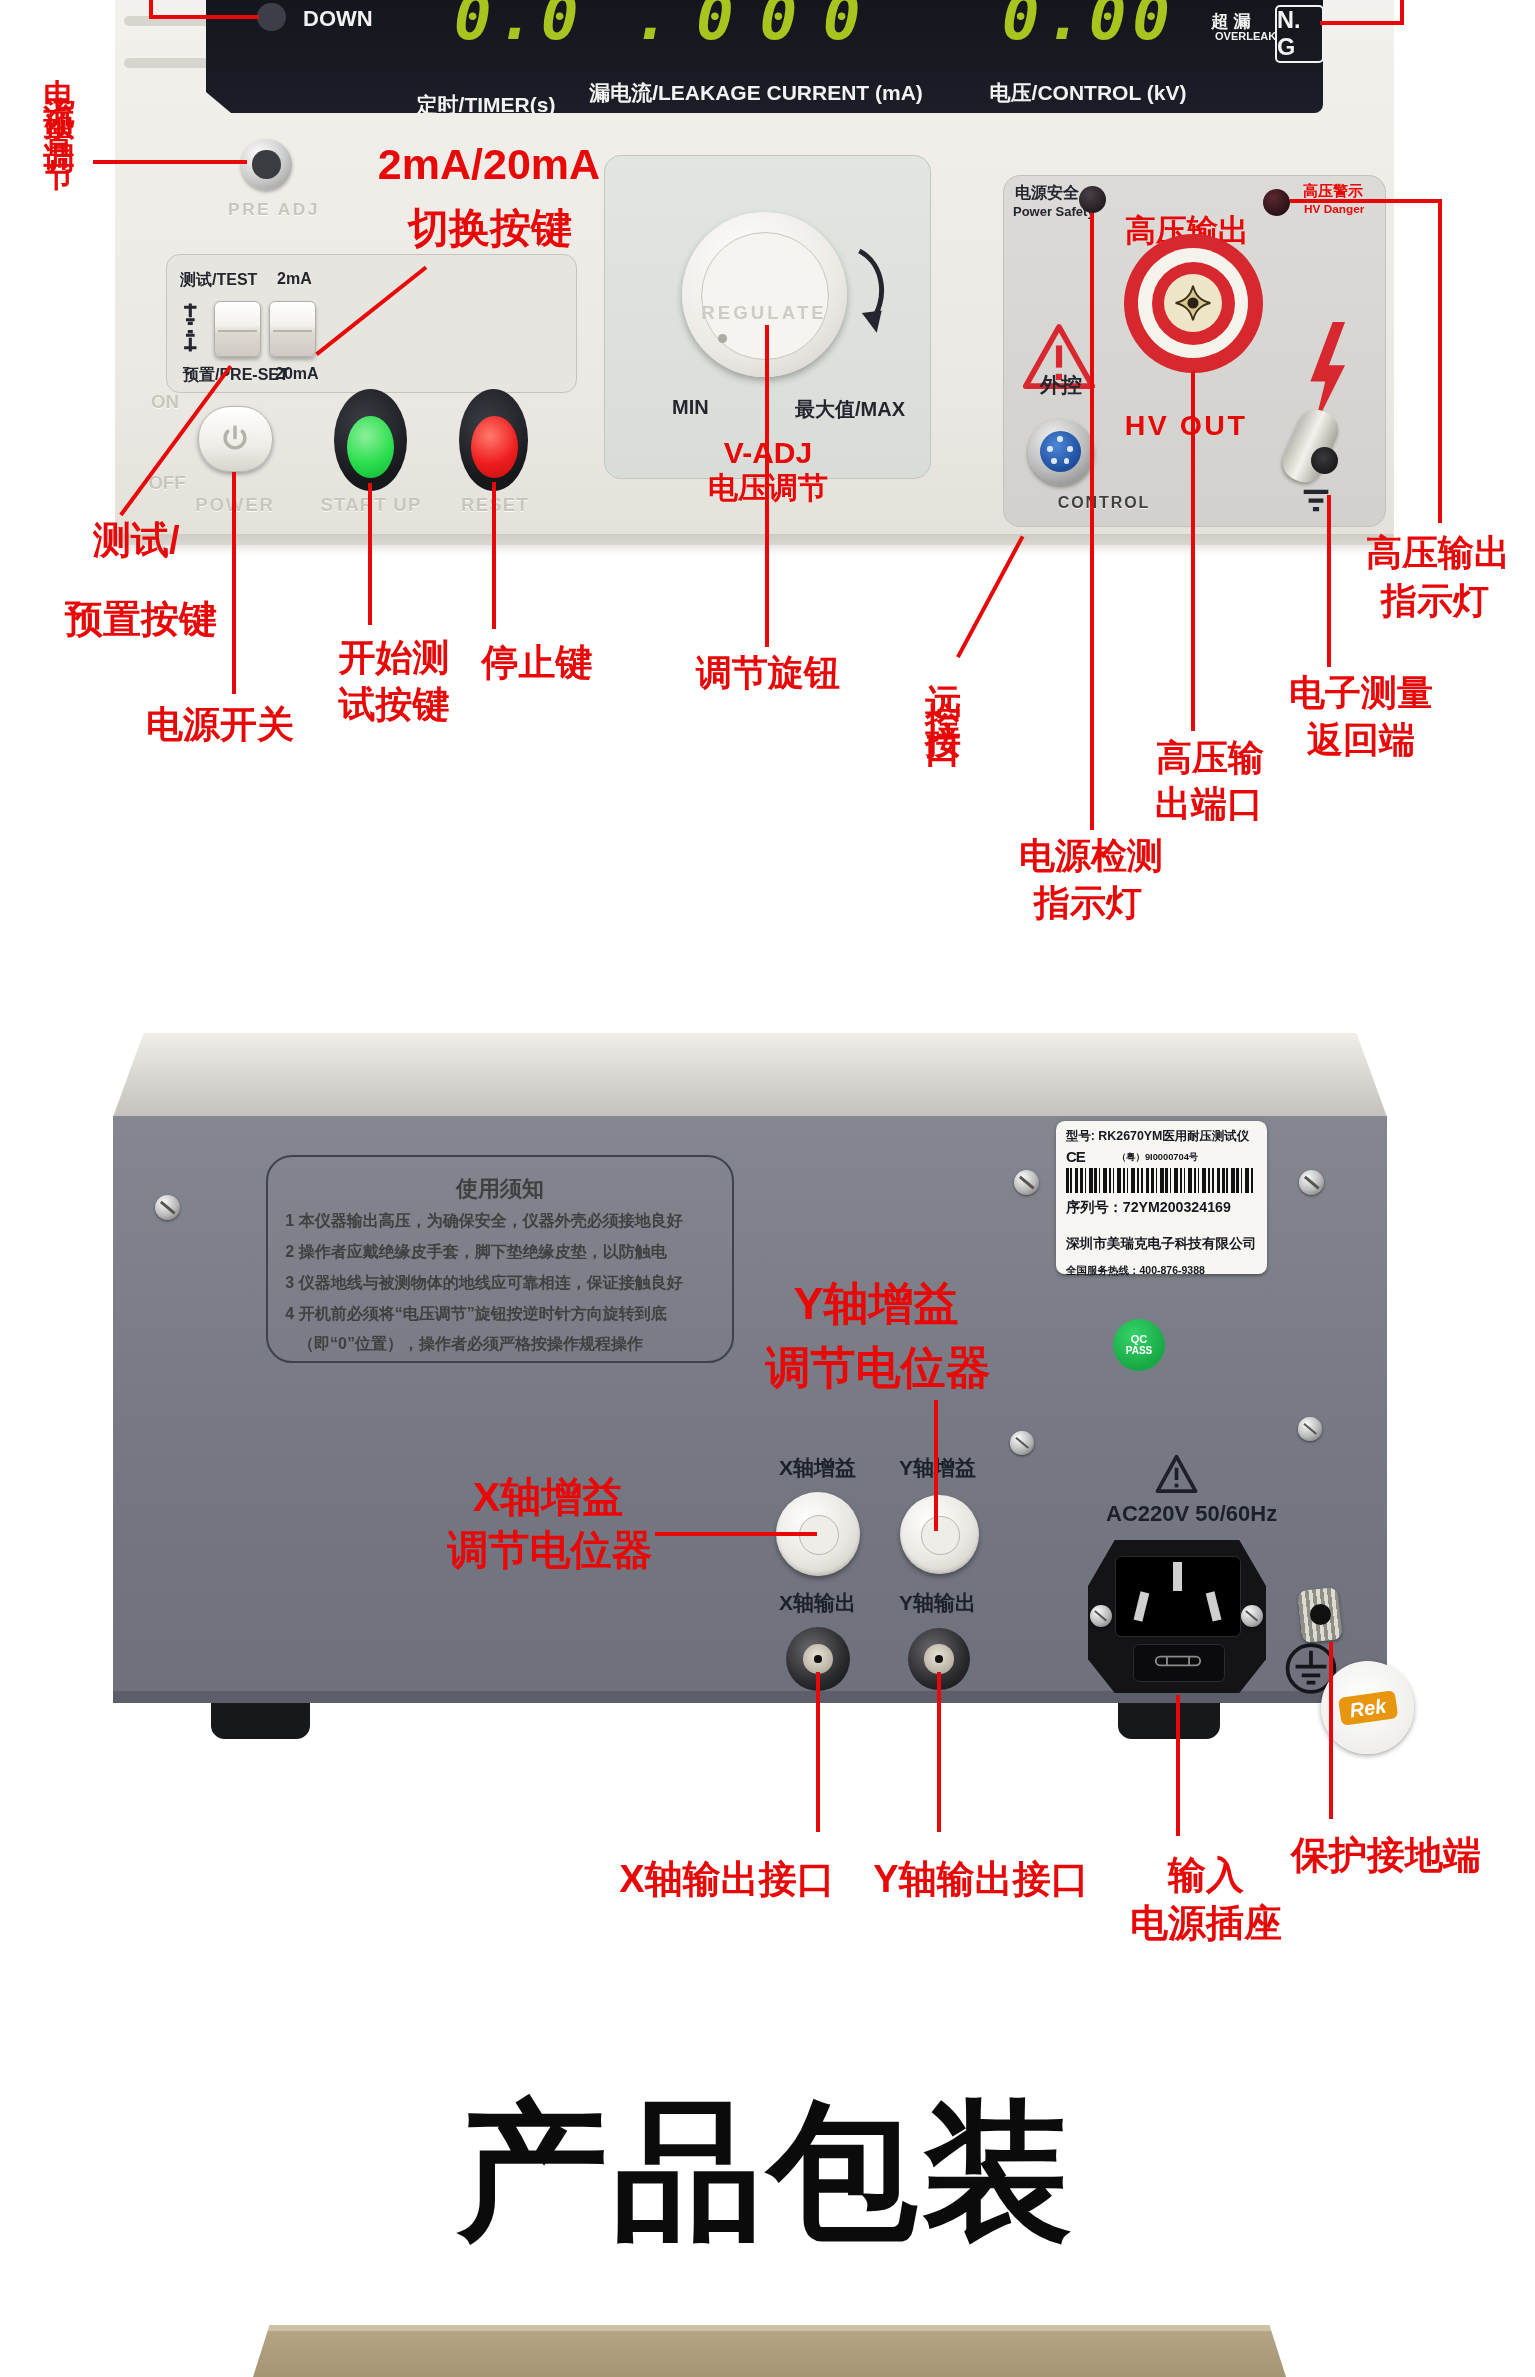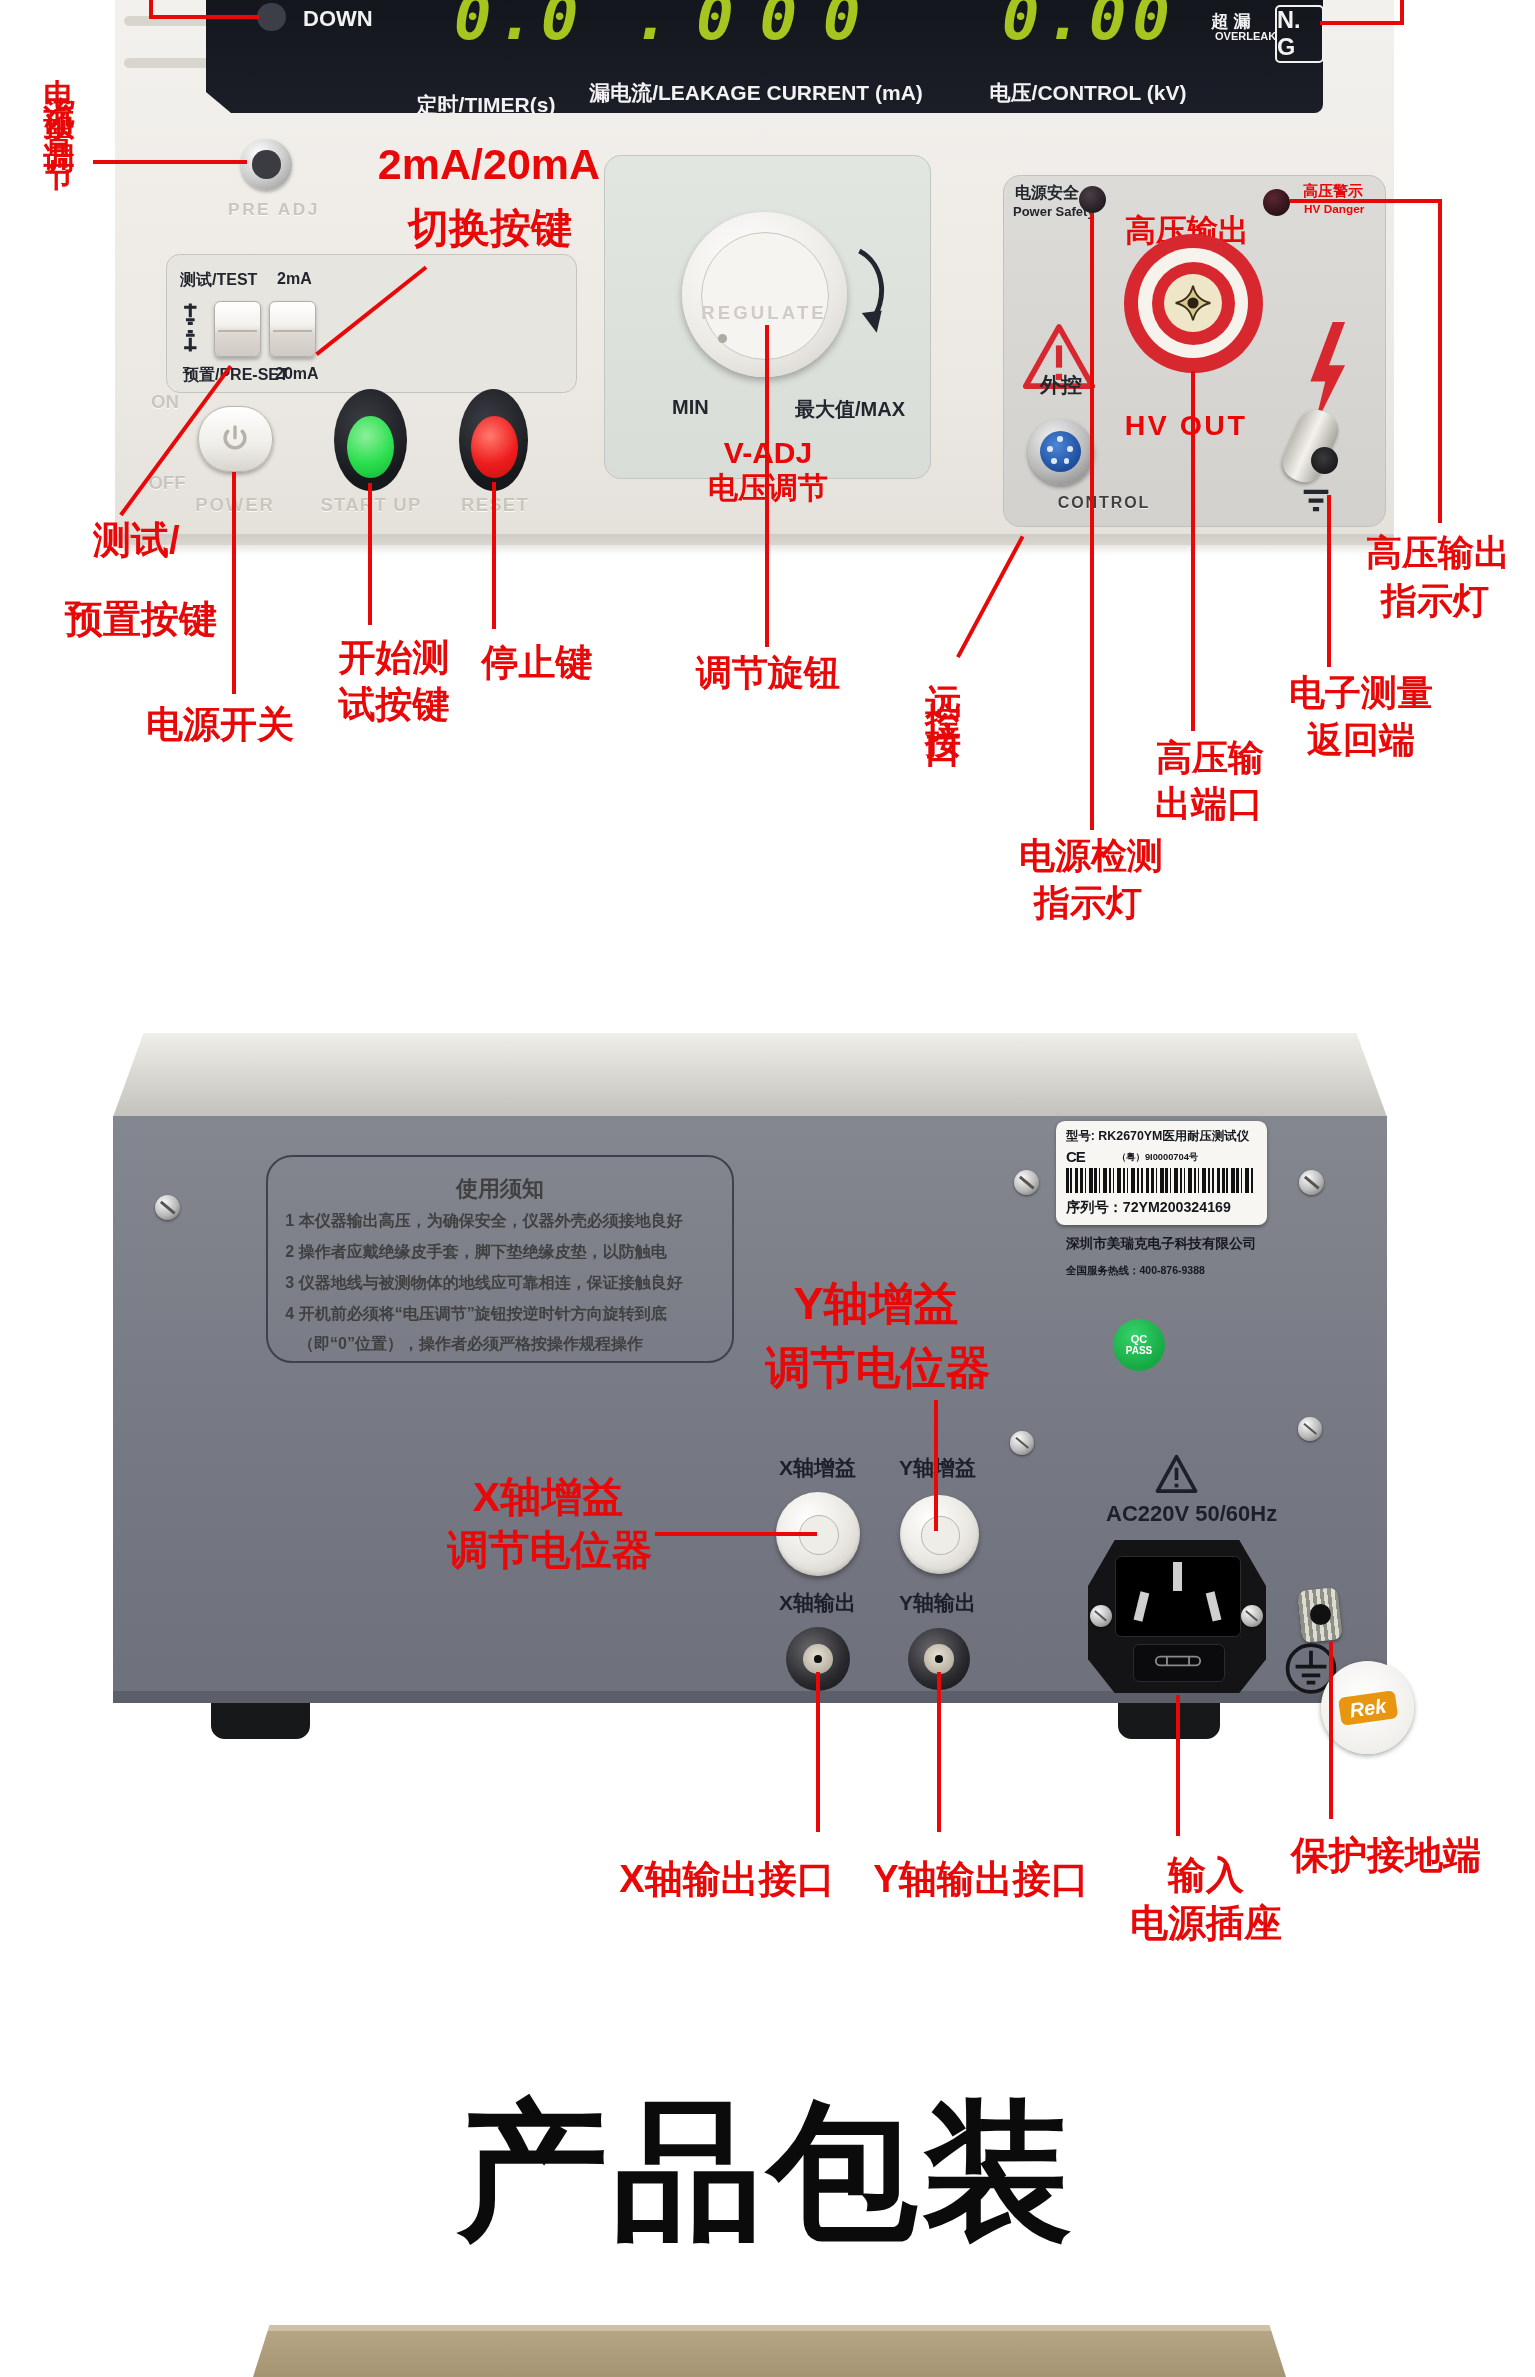--- a/index.html
+++ b/index.html
@@ -210,21 +210,21 @@
 
   <div class="abs" style="left:266px;top:1155px;width:464px;height:204px;border:2.5px solid #3f424c;border-radius:26px;">
     <div class="notice" style="position:absolute;left:50%;top:17.3px;transform:translateX(-50%);font-size:22px;font-weight:700;">使用须知</div>
     <div class="notice" style="position:absolute;left:17.3px;top:54px;font-size:16px;font-weight:700;white-space:nowrap;">1 本仪器输出高压，为确保安全，仪器外壳必须接地良好</div>
     <div class="notice" style="position:absolute;left:17.3px;top:85px;font-size:16px;font-weight:700;white-space:nowrap;">2 操作者应戴绝缘皮手套，脚下垫绝缘皮垫，以防触电</div>
     <div class="notice" style="position:absolute;left:17.3px;top:116px;font-size:16px;font-weight:700;white-space:nowrap;">3 仪器地线与被测物体的地线应可靠相连，保证接触良好</div>
     <div class="notice" style="position:absolute;left:17.3px;top:147px;font-size:16px;font-weight:700;white-space:nowrap;">4 开机前必须将“电压调节”旋钮按逆时针方向旋转到底</div>
     <div class="notice" style="position:absolute;left:30px;top:177px;font-size:16px;font-weight:700;white-space:nowrap;">（即“0”位置），操作者必须严格按操作规程操作</div>
   </div>
 
-  <div class="abs" style="left:1056px;top:1121px;width:211px;height:104px;background:#f7f6f3;border-radius:8.7px;box-shadow:0 1.9px 3.7px rgba(0,0,0,.35);">
+  <div class="abs" style="left:1056px;top:1121px;width:211px;height:153px;background:#f7f6f3;border-radius:8.7px;box-shadow:0 1.9px 3.7px rgba(0,0,0,.35);">
     <div style="position:absolute;left:10px;top:7.4px;font-size:12.4px;font-weight:700;color:#16181d;white-space:nowrap;">型号: RK2670YM医用耐压测试仪</div>
     <div style="position:absolute;left:10px;top:27px;font-size:15px;font-weight:700;color:#16181d;letter-spacing:-1.2px;">CE</div>
     <div style="position:absolute;left:61px;top:30px;font-size:9.3px;font-weight:700;color:#16181d;white-space:nowrap;">（粤）9I0000704号</div>
     <div style="position:absolute;left:10px;top:47px;width:188px;height:25px;background:repeating-linear-gradient(90deg,#111 0 2.5px,#f7f6f3 2.5px 4.3px,#111 4.3px 5.6px,#f7f6f3 5.6px 8.7px,#111 8.7px 12.4px,#f7f6f3 12.4px 14.2px);"></div>
     <div style="position:absolute;left:10px;top:77px;font-size:14.2px;font-weight:700;color:#16181d;white-space:nowrap;">序列号：72YM200324169</div>
     <div style="position:absolute;left:10px;top:97px;font-size:10.5px;font-weight:700;color:#16181d;white-space:nowrap;margin-top:46px;">全国服务热线：400-876-9388</div>
     <div style="position:absolute;left:10px;top:114px;font-size:13.6px;font-weight:700;color:#16181d;white-space:nowrap;">深圳市美瑞克电子科技有限公司</div>
   </div>
 
   <div class="screw" style="left:155px;top:1195px;width:25px;height:25px;"></div>

